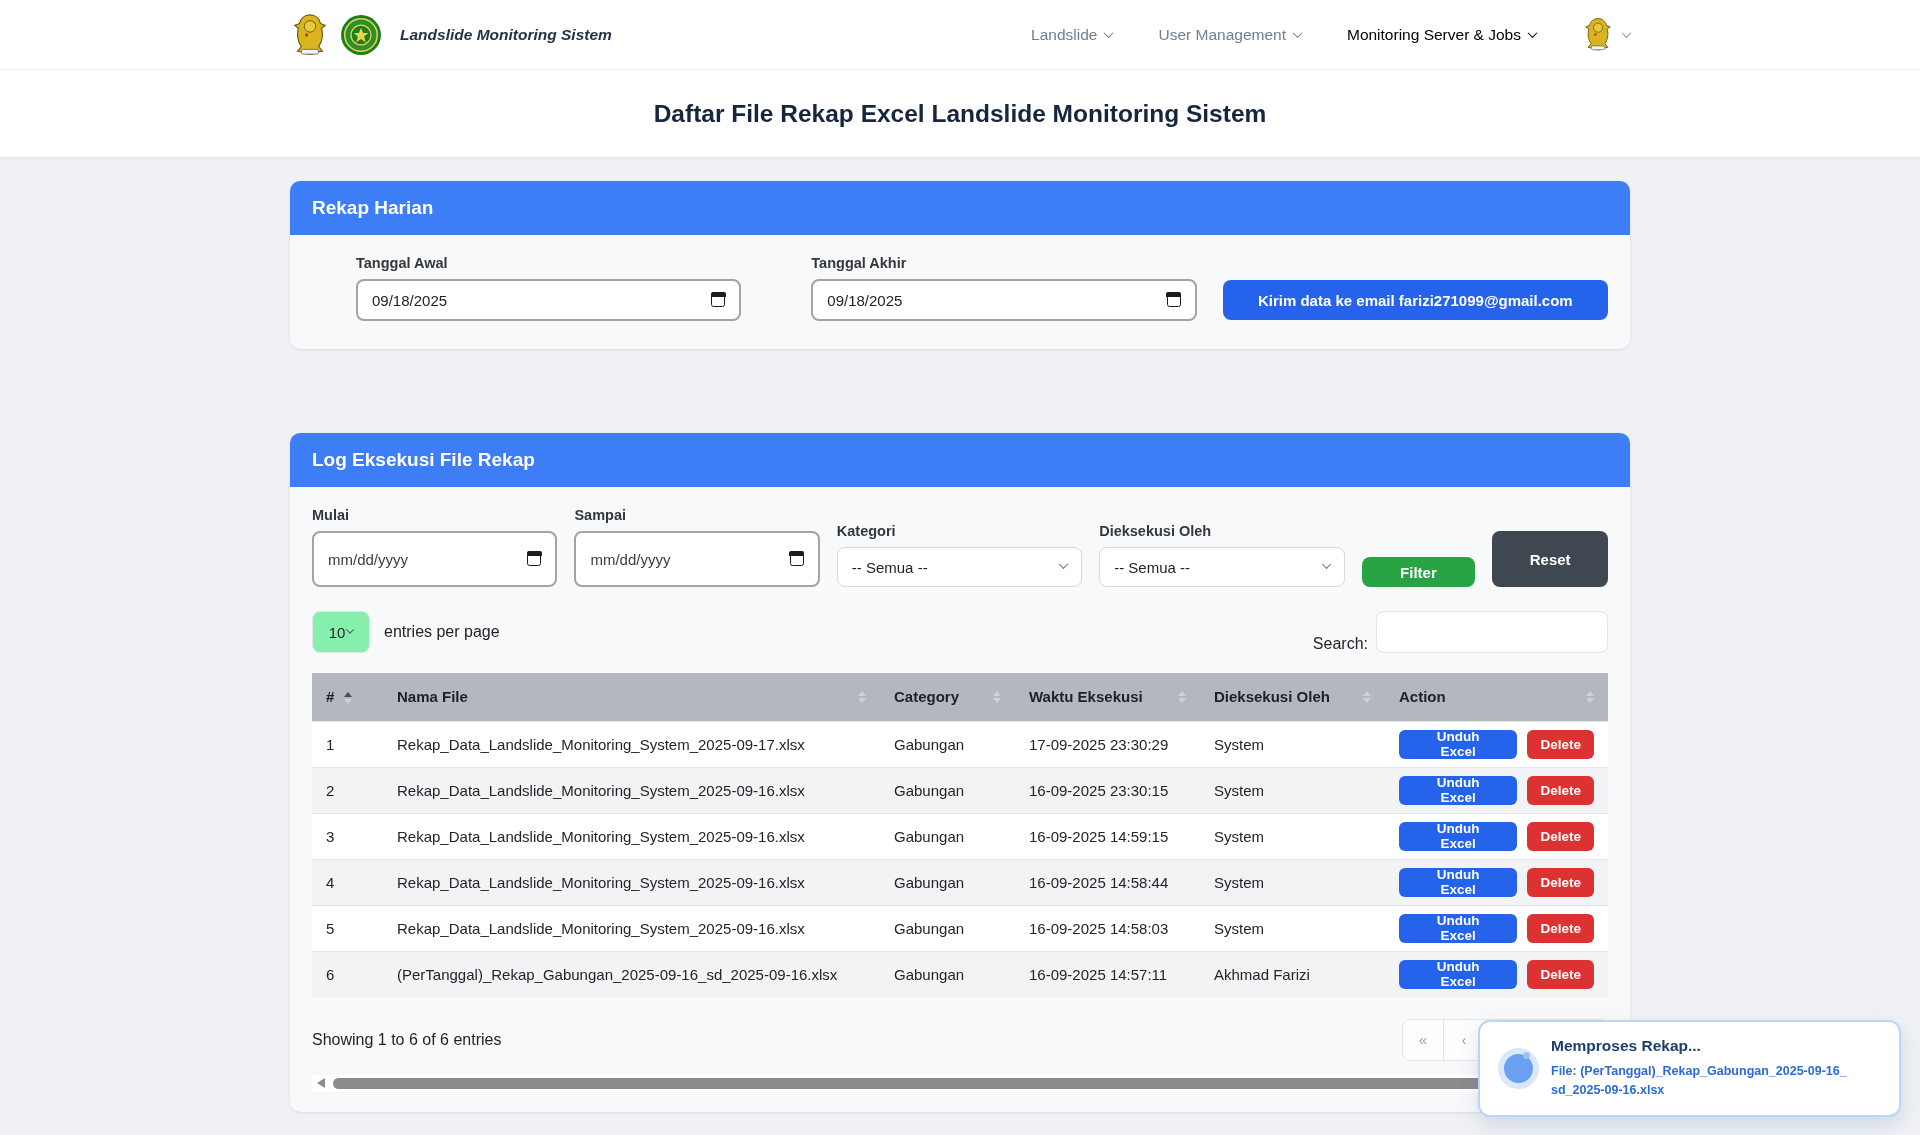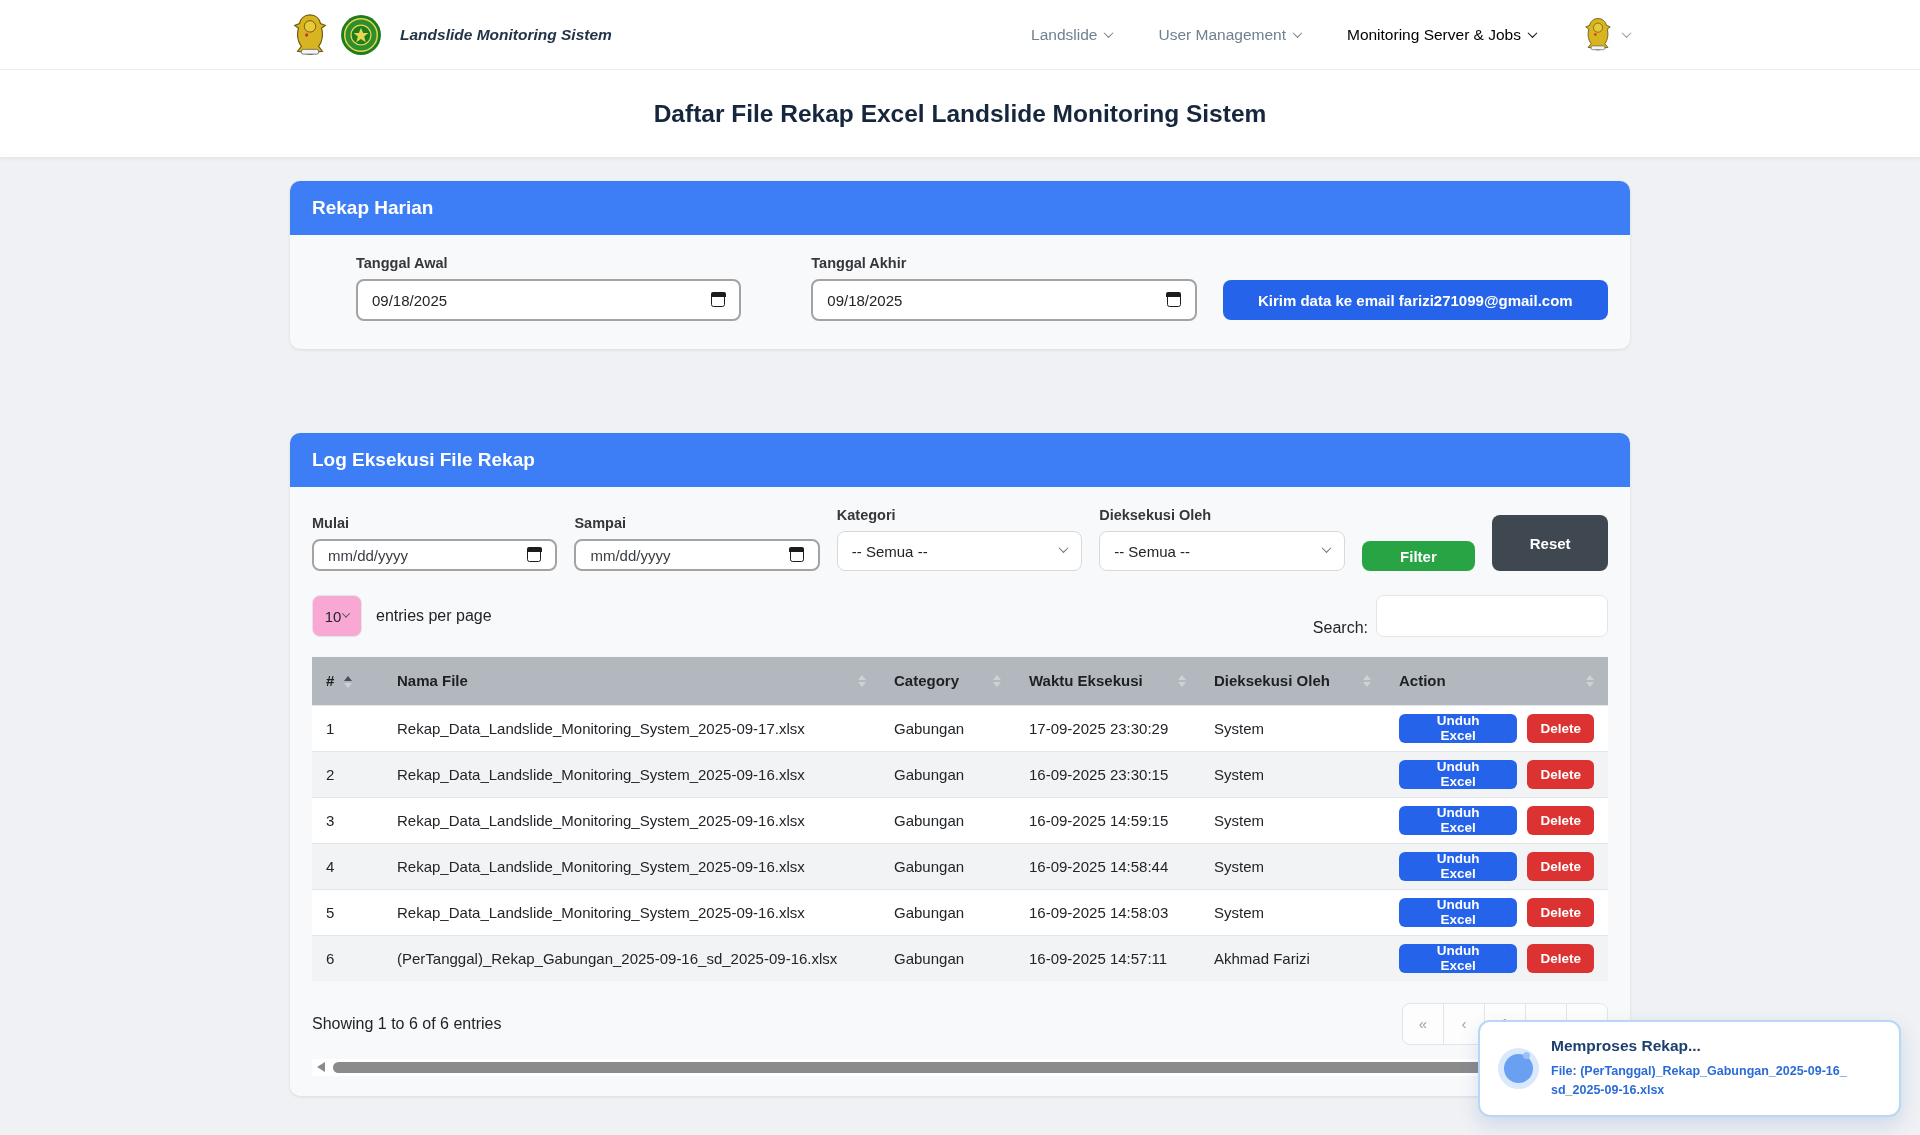--- a/index.html
+++ b/index.html
@@ -39,27 +39,27 @@
   .rh-form { display:flex; gap:26px; align-items:flex-end; padding-bottom:8px; }
   .rh-col { width:422px;margin-left:44px; }
   .btn { border:none; border-radius:8px; font-family:inherit; font-weight:bold; color:#fff; cursor:pointer; display:flex; align-items:center; justify-content:center; }
   .btn-send { width:422px; height:40px; background:#2563eb; font-size:15px; margin-bottom:1px; }
 
   
   .filter-row { display:flex; gap:17px; align-items:flex-end; }
   .f-col { width:246px; }
   .selectbox { background:#fff; border:1px solid #d6d9dd; border-radius:8px; height:40px; display:flex; align-items:center; justify-content:space-between; padding:0 14px; font-size:15px; color:#212529; cursor:pointer; }
   .selectbox .chev { color:#6a7076; margin-top:-3px; }
-  .inputbox.sm { height:32px; }
+  .inputbox.sm { height:56px; }
   .btn-filter { width:114px; height:30px; background:#28a445; font-size:15px; margin-left:auto; }
   .btn-reset  { width:116px; height:56px; background:#3f4750; font-size:15px; }
 
   
   .entries-bar { margin-top:24px; display:flex; align-items:center; }
-  .pp-select { width:50px; height:42px; background:#f9a8d4; border:1px solid #e2e5e8; border-radius:8px; display:flex; align-items:center; justify-content:center; gap:2px; font-size:15px; cursor:pointer; }
+  .pp-select { width:58px; height:42px; background:#86efac; border:1px solid #e2e5e8; border-radius:8px; display:flex; align-items:center; justify-content:center; gap:2px; font-size:15px; cursor:pointer; }
   .pp-select .chev { width:6px; height:6px; color:#555; margin-top:-3px; }
   .pp-label { margin-left:14px; font-size:16px; }
   .search-wrap { margin-left:auto; display:flex; align-items:flex-end; gap:8px; }
   .search-label { font-size:16px; }
   .search-input { width:232px; height:42px; background:#fff; border:1px solid #e2e5e8; border-radius:8px; padding:0 12px; font-size:15px; font-family:inherit; outline:none; }
 
   
   table { width:100%; margin-top:20px; border-collapse:collapse; table-layout:fixed; }
   th { background:#b3b8be; height:48px; font-size:15px; font-weight:bold; color:#1d2124; text-align:left; padding:0 14px; position:relative; cursor:pointer; }
   col.c-num{width:71px} col.c-file{width:497px} col.c-cat{width:135px} col.c-time{width:185px} col.c-by{width:185px} col.c-act{width:223px}

